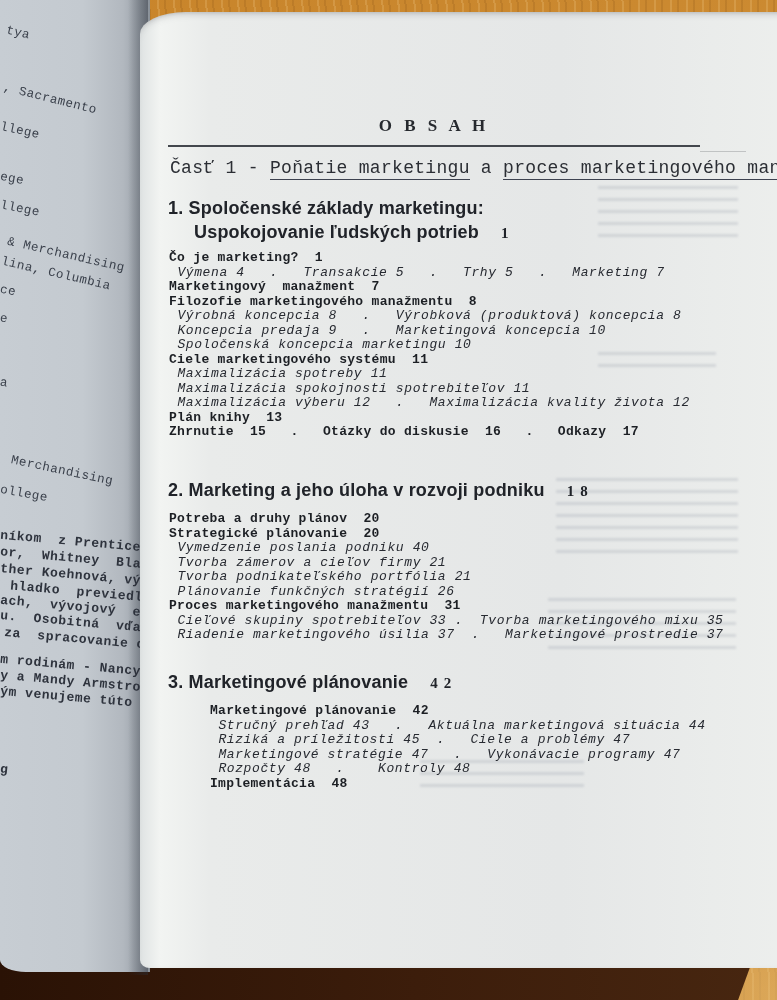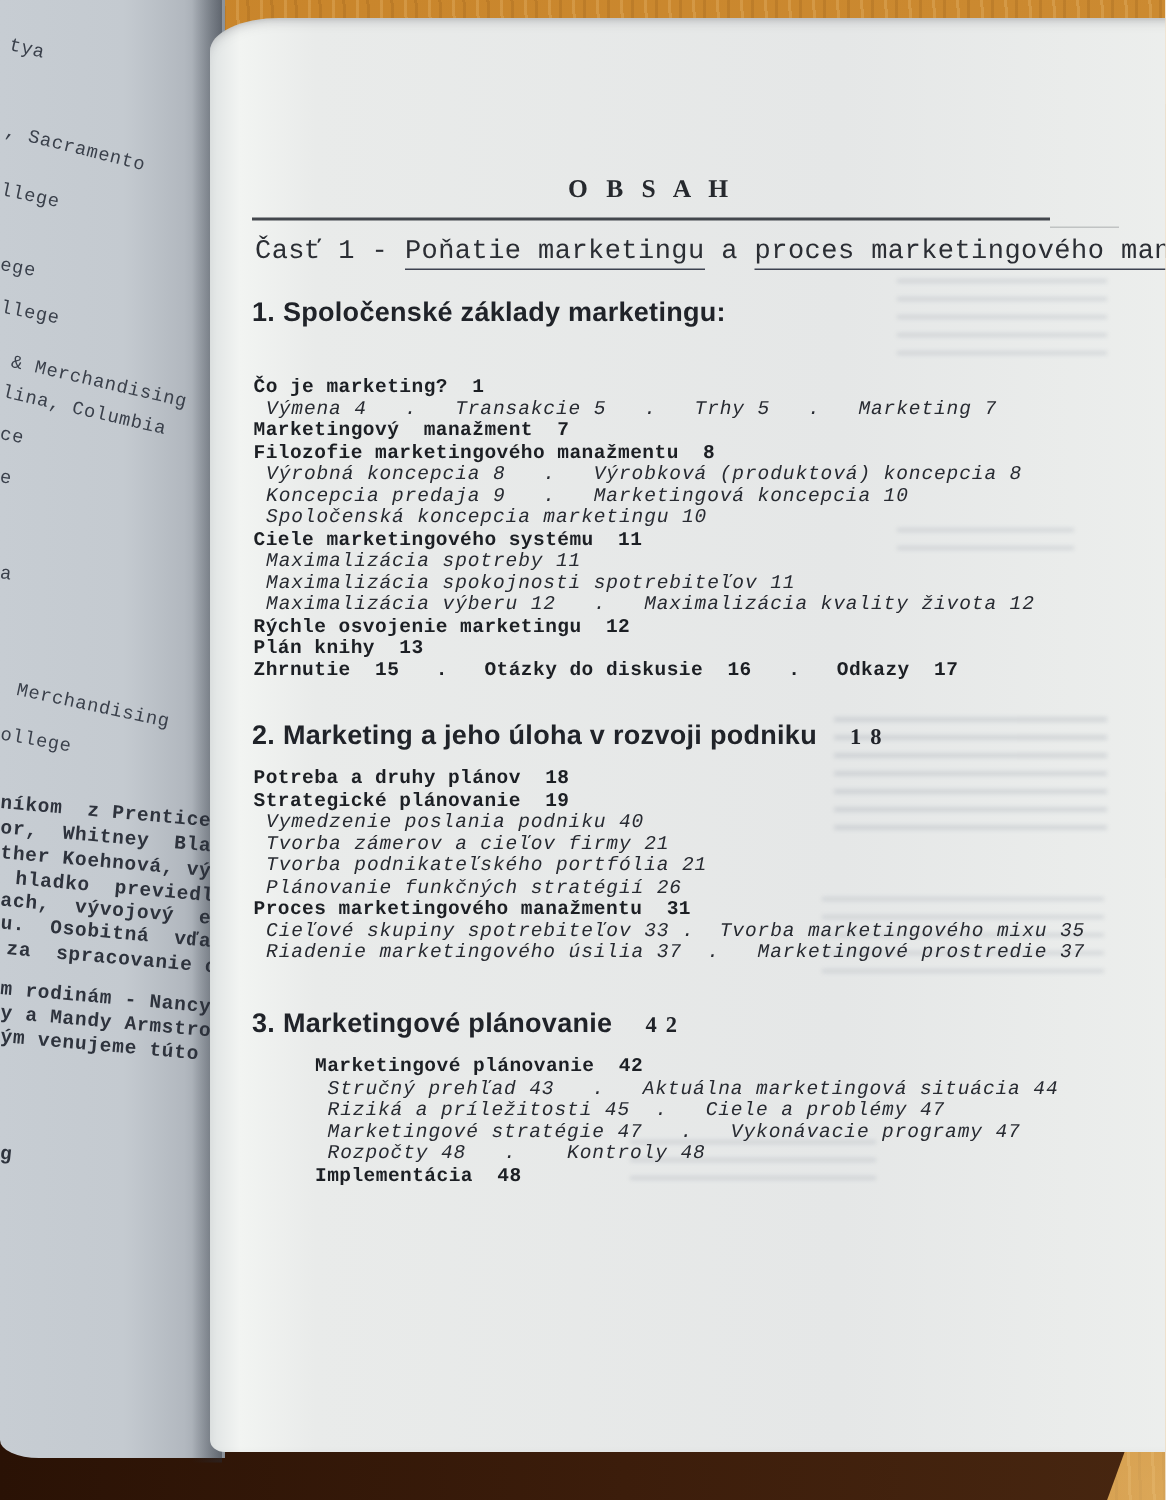--- a/index.html
+++ b/index.html
@@ -95,42 +95,41 @@
     <div class="bleed b4"></div>
     <div class="bleed b5"></div>
 
     <div class="content">
       <div class="obsah">O B S A H</div>
       <div class="rule"></div>
       <div class="rule-ext"></div>
 
       <div class="part"><span>Časť 1 - </span><span class="u">Poňatie marketingu</span><span> a </span><span class="u">proces marketingového manažmentu</span></div>
 
-      <div class="sec-head" style="top:184px;"><span>1. Spoločenské základy marketingu:</span></div>
+      <div class="sec-head" style="top:184px;"><span>1. Spoločenské základy marketingu:</span><span class="l2"><span>Uspokojovanie ľudských potrieb</span><span class="pg">1</span></span></div>
       <div class="body-block" style="top:239px;">
         <div class="entry b">Čo je marketing?  1</div>
         <div class="entry i"> Výmena 4   .   Transakcie 5   .   Trhy 5   .   Marketing 7</div>
         <div class="entry b">Marketingový  manažment  7</div>
         <div class="entry b">Filozofie marketingového manažmentu  8</div>
         <div class="entry i"> Výrobná koncepcia 8   .   Výrobková (produktová) koncepcia 8</div>
         <div class="entry i"> Koncepcia predaja 9   .   Marketingová koncepcia 10</div>
         <div class="entry i"> Spoločenská koncepcia marketingu 10</div>
         <div class="entry b">Ciele marketingového systému  11</div>
         <div class="entry i"> Maximalizácia spotreby 11</div>
         <div class="entry i"> Maximalizácia spokojnosti spotrebiteľov 11</div>
         <div class="entry i"> Maximalizácia výberu 12   .   Maximalizácia kvality života 12</div>
-        <div class="entry b">Rýchle osvojenie marketingu  12</div>
         <div class="entry b">Plán knihy  13</div>
         <div class="entry b">Zhrnutie  15   .   Otázky do diskusie  16   .   Odkazy  17</div>
       </div>
 
       <div class="sec-head" style="top:466px;"><span>2. Marketing a jeho úloha v rozvoji podniku</span><span class="pg">18</span></div>
       <div class="body-block" style="top:500px;">
-        <div class="entry b">Potreba a druhy plánov  18</div>
-        <div class="entry b">Strategické plánovanie  19</div>
+        <div class="entry b">Potreba a druhy plánov  20</div>
+        <div class="entry b">Strategické plánovanie  20</div>
         <div class="entry i"> Vymedzenie poslania podniku 40</div>
         <div class="entry i"> Tvorba zámerov a cieľov firmy 21</div>
         <div class="entry i"> Tvorba podnikateľského portfólia 21</div>
         <div class="entry i"> Plánovanie funkčných stratégií 26</div>
         <div class="entry b">Proces marketingového manažmentu  31</div>
         <div class="entry i"> Cieľové skupiny spotrebiteľov 33 .  Tvorba marketingového mixu 35</div>
         <div class="entry i"> Riadenie marketingového úsilia 37  .   Marketingové prostredie 37</div>
       </div>
 
       <div class="sec-head" style="top:658px;"><span>3. Marketingové plánovanie</span><span class="pg">42</span></div>

